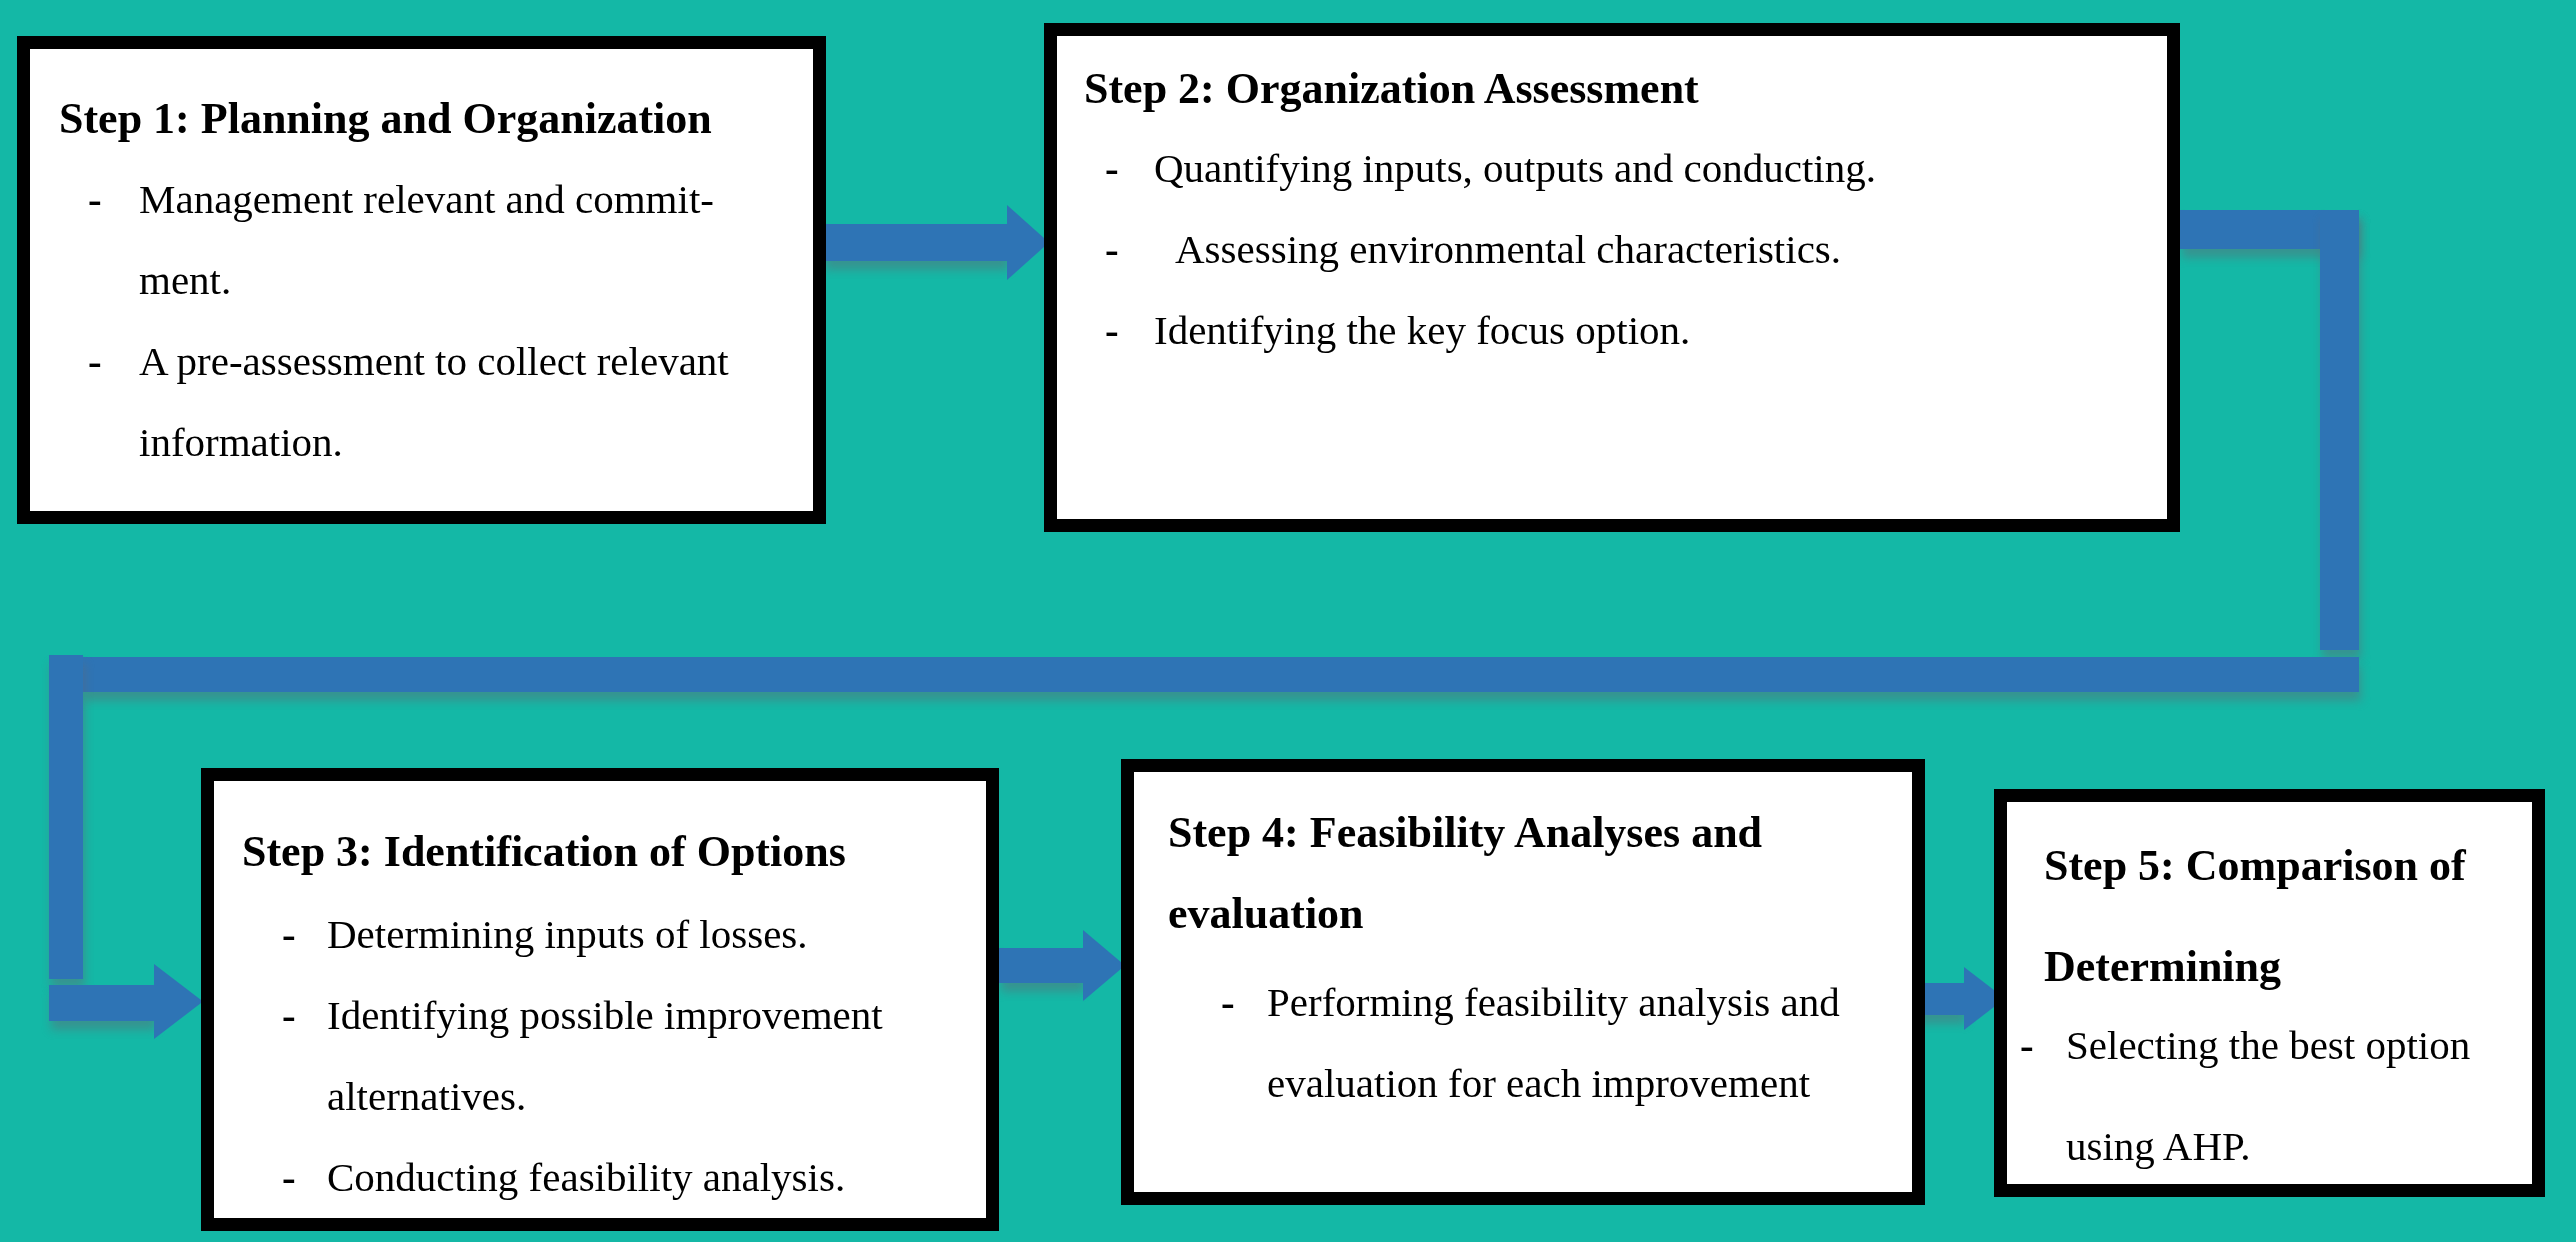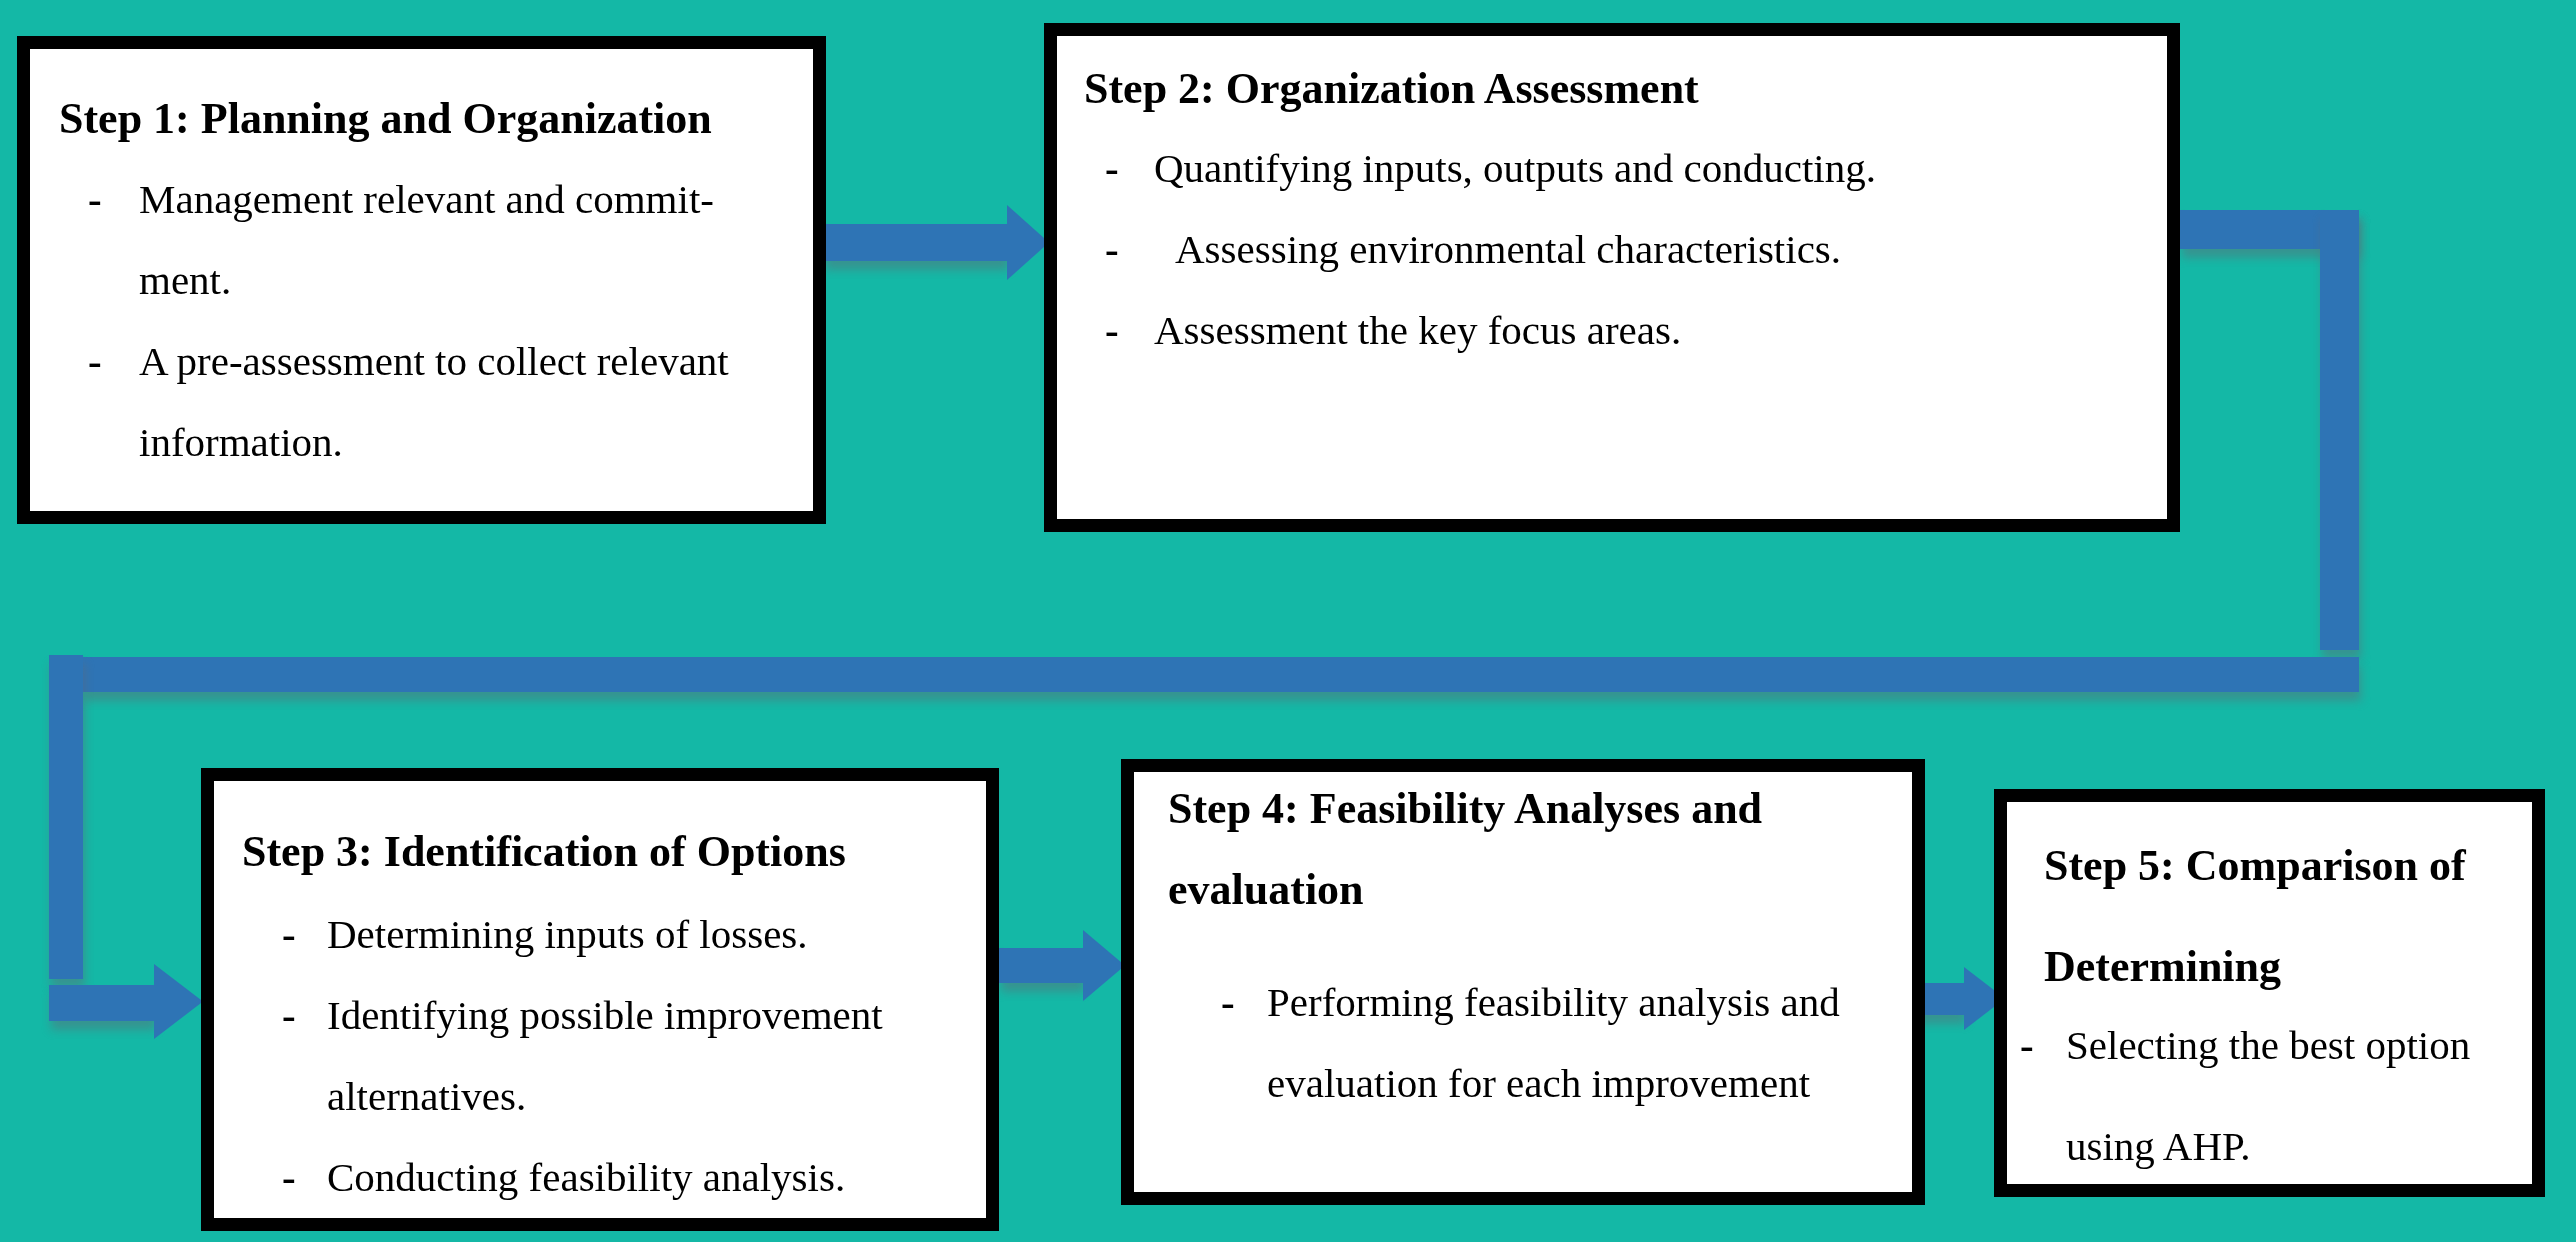--- a/index.html
+++ b/index.html
@@ -101,21 +101,21 @@
     <div class="b-line">
       <span class="dash" style="left:-49px;">-</span>
       <span>Quantifying inputs, outputs and conducting.</span>
     </div>
     <div class="b-line">
       <span class="dash" style="left:-49px;">-</span>
       <span class="indent1">Assessing environmental characteristics.</span>
     </div>
     <div class="b-line">
       <span class="dash" style="left:-49px;">-</span>
-      <span>Assessment the key focus areas.</span>
+      <span>Identifying the key focus option.</span>
     </div>
   </div>
 
   <div class="title" style="left:242px; top:811px;">Step 3: Identification of Options</div>
   <div class="bullets" style="left:327px; top:894px;">
     <div class="b-line">
       <span class="dash" style="left:-45px;">-</span>
       <span>Determining inputs of losses.</span>
     </div>
     <div class="b-line">
@@ -124,21 +124,21 @@
     </div>
     <div class="b-line">
       <span>alternatives.</span>
     </div>
     <div class="b-line">
       <span class="dash" style="left:-45px;">-</span>
       <span>Conducting feasibility analysis.</span>
     </div>
   </div>
 
-  <div class="title" style="left:1168px; top:768px;">
+  <div class="title" style="left:1168px; top:792px;">
     <div>Step 4: Feasibility Analyses and</div>
     <div>evaluation</div>
   </div>
   <div class="bullets" style="left:1267px; top:962px;">
     <div class="b-line">
       <span class="dash" style="left:-46px;">-</span>
       <span>Performing feasibility analysis and</span>
     </div>
     <div class="b-line">
       <span>evaluation for each improvement</span>

